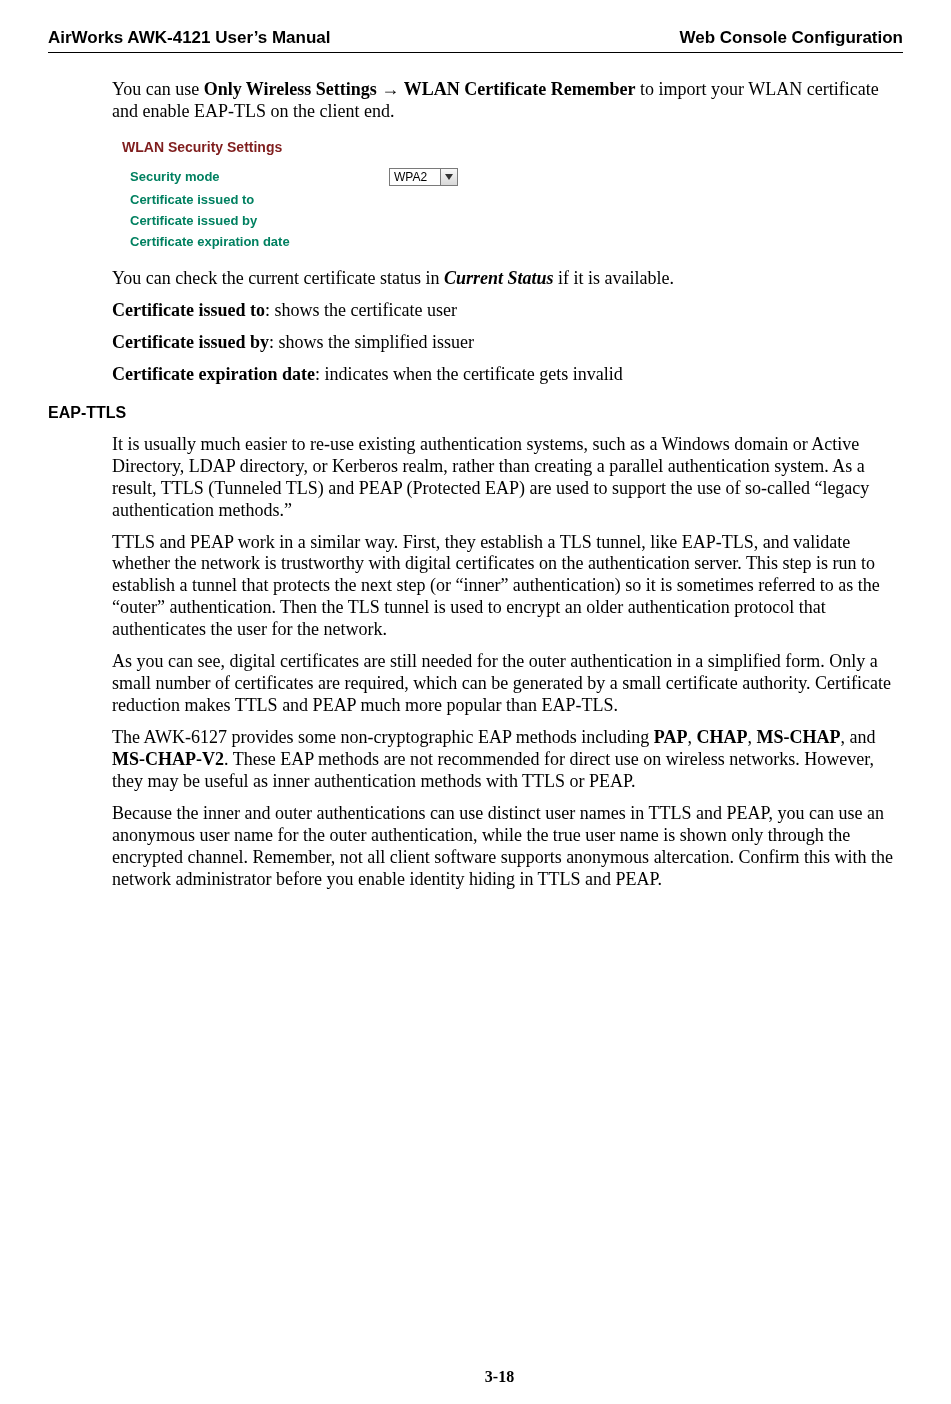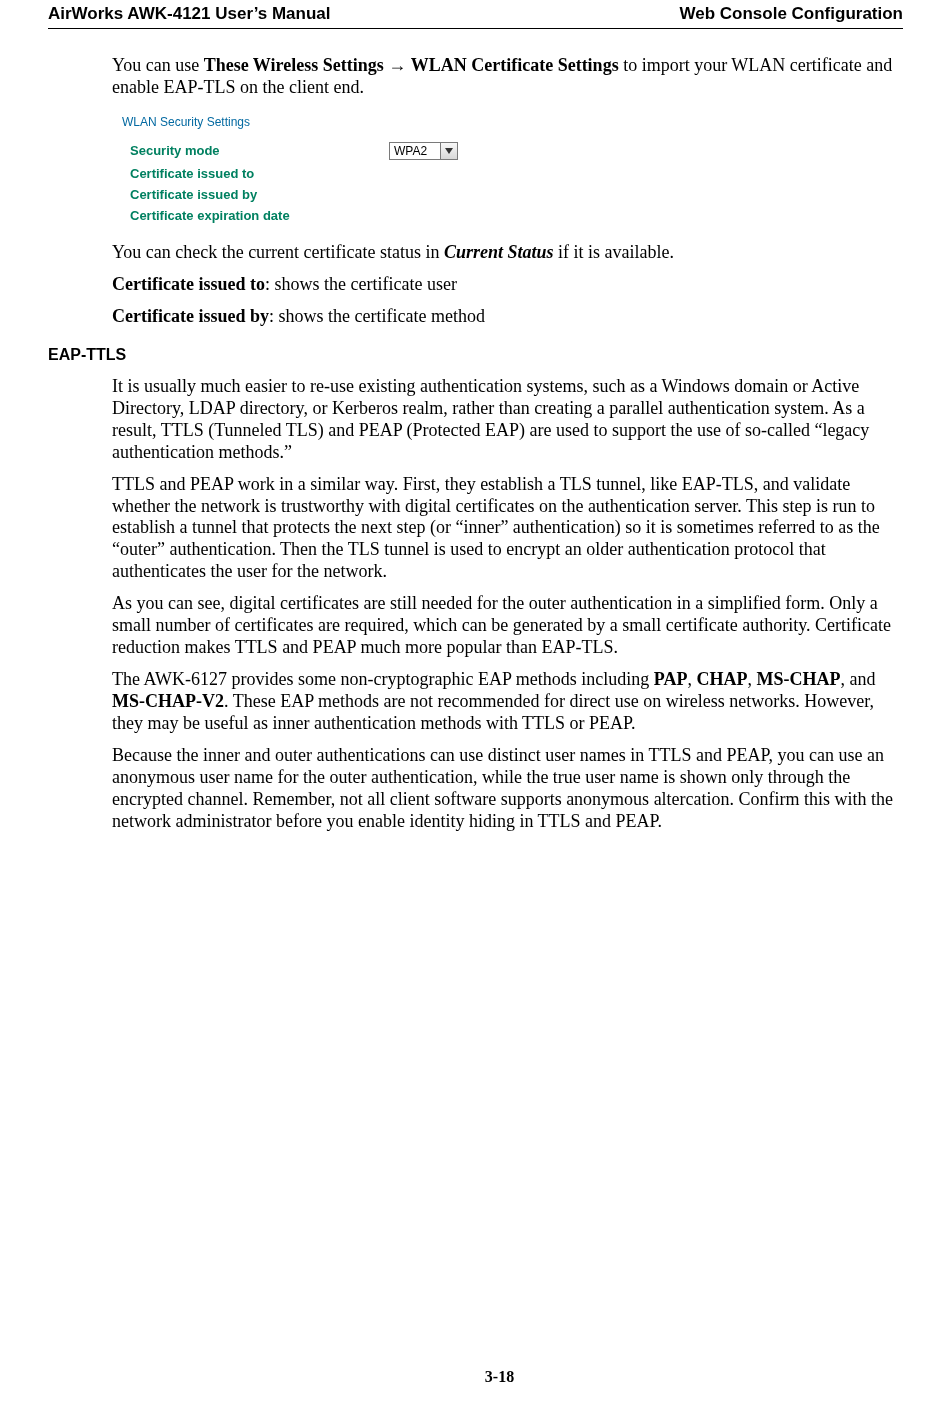--- a/index.html
+++ b/index.html
@@ -6,21 +6,21 @@
     margin: 0;
     padding: 0;
     background: #fff;
     font-family: "Times New Roman", Times, serif;
     color: #000;
     width: 951px;
   }
   .page {
     width: 951px;
     min-height: 1404px;
-    padding: 4px 48px 20px 48px;
+    padding: 28px 48px 20px 48px;
     box-sizing: border-box;
     position: relative;
   }
   .top-bar {
     display: flex;
     justify-content: space-between;
     align-items: baseline;
     font-family: Arial, Helvetica, sans-serif;
     font-weight: 700;
     font-size: 17px;
@@ -47,23 +47,23 @@
     font-size: 16px;
     margin: 18px 0 12px -64px;
   }
   
   .config-panel {
     width: 420px;
     margin: 4px 0 16px 0;
     font-family: Verdana, Geneva, sans-serif;
   }
   .panel-title {
-    color: #0369a1;
-    font-weight: 400;
-    font-size: 12px;
+    color: #7f1d1d;
+    font-weight: 700;
+    font-size: 14px;
     padding: 6px 0 10px 10px;
   }
   .panel-row {
     display: flex;
     align-items: center;
     padding: 3px 0 3px 18px;
     font-size: 13px;
     gap: 39px;
   }
   .panel-label {
@@ -125,21 +125,21 @@
 
   <div class="top-bar">
     <span>AirWorks AWK-4121 User’s Manual</span>
     <span>Web Console Configuration</span>
   </div>
   <hr class="top-rule">
 
   <div class="body">
 
     <p class="p">
-      <span>You can use </span><b>These Wireless Settings</b><span> → </span><b>WLAN Certificate Settings</b><span> to import your WLAN certificate and enable EAP-TLS on the client end.</span>
+      <span>You can use </span><b>Only Wireless Settings</b><span> → </span><b>WLAN Certificate Remember</b><span> to import your WLAN certificate and enable EAP-TLS on the client end.</span>
     </p>
 
     <div class="config-panel">
       <div class="panel-title">WLAN Security Settings</div>
 
       <div class="panel-row">
         <div class="panel-label">Security mode</div>
         <div class="panel-value">
           <span class="faux-select w-wpa2">
             <span class="sel-text">WPA2</span>
@@ -167,21 +167,24 @@
     </div>
 
     <p class="p">
       <span>You can check the current certificate status in </span><b><i>Current Status</i></b><span> if it is available.</span>
     </p>
 
     <p class="p">
       <b>Certificate issued to</b><span>: shows the certificate user</span>
     </p>
     <p class="p">
-      <b>Certificate issued by</b><span>: shows the certificate method</span>
+      <b>Certificate issued by</b><span>: shows the simplified issuer</span>
+    </p>
+    <p class="p">
+      <b>Certificate expiration date</b><span>: indicates when the certificate gets invalid</span>
     </p>
 
     <div class="heading-eapttls">EAP-TTLS</div>
 
     <p class="p">It is usually much easier to re-use existing authentication systems, such as a Windows domain or Active Directory, LDAP directory, or Kerberos realm, rather than creating a parallel authentication system. As a result, TTLS (Tunneled TLS) and PEAP (Protected EAP) are used to support the use of so-called “legacy authentication methods.”</p>
     <p class="p">TTLS and PEAP work in a similar way. First, they establish a TLS tunnel, like EAP-TLS, and validate whether the network is trustworthy with digital certificates on the authentication server. This step is run to establish a tunnel that protects the next step (or “inner” authentication) so it is sometimes referred to as the “outer” authentication. Then the TLS tunnel is used to encrypt an older authentication protocol that authenticates the user for the network.</p>
     <p class="p">As you can see, digital certificates are still needed for the outer authentication in a simplified form. Only a small number of certificates are required, which can be generated by a small certificate authority. Certificate reduction makes TTLS and PEAP much more popular than EAP-TLS.</p>
 
     <p class="p">
       <span>The AWK-6127 provides some non-cryptographic EAP methods including </span><b>PAP</b><span>, </span><b>CHAP</b><span>, </span><b>MS-CHAP</b><span>, and </span><b>MS-CHAP-V2</b><span>. These EAP methods are not recommended for direct use on wireless networks. However, they may be useful as inner authentication methods with TTLS or PEAP.</span>

